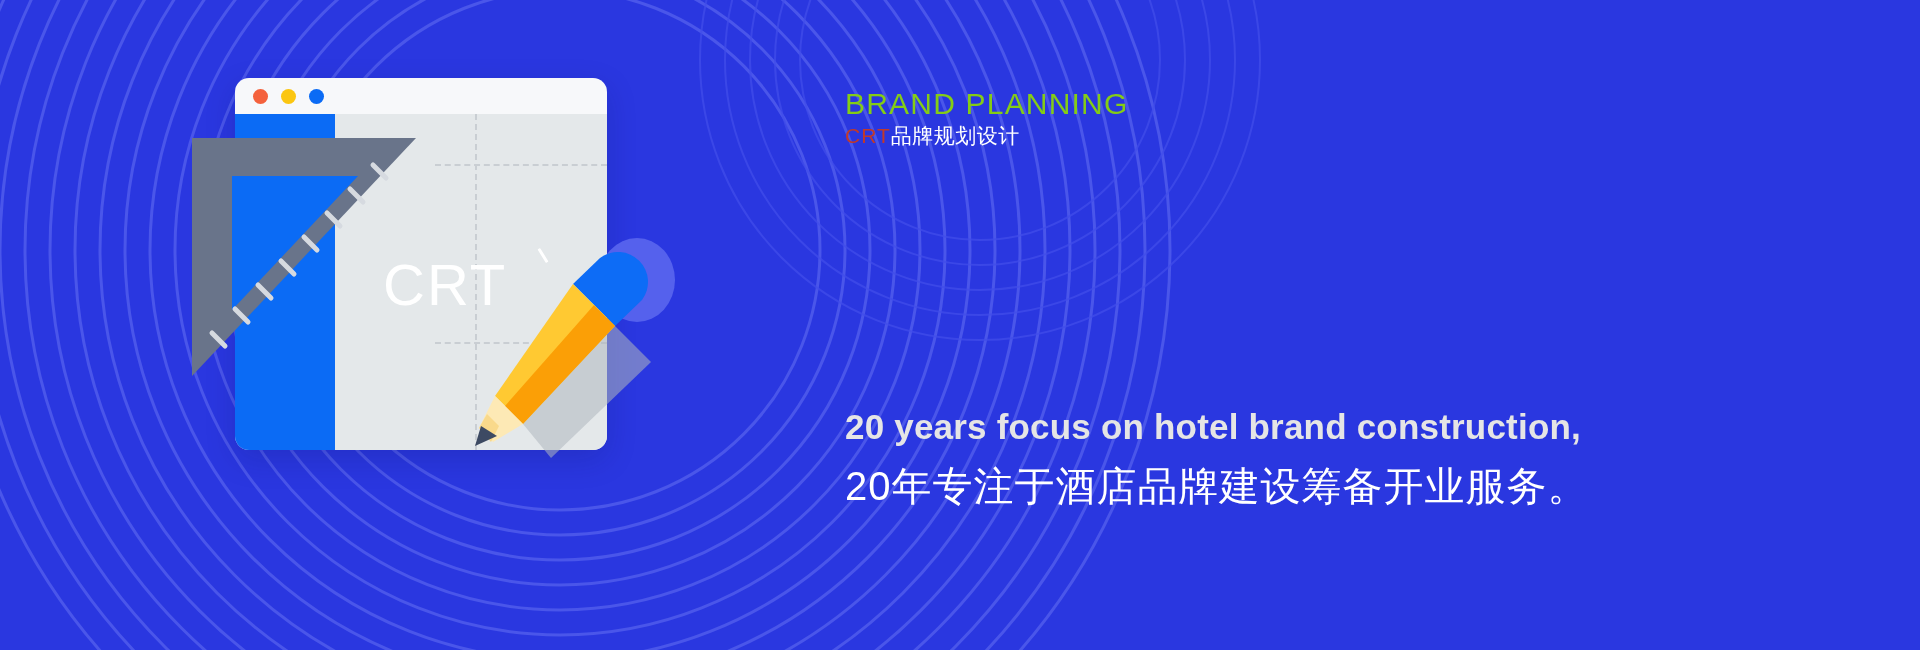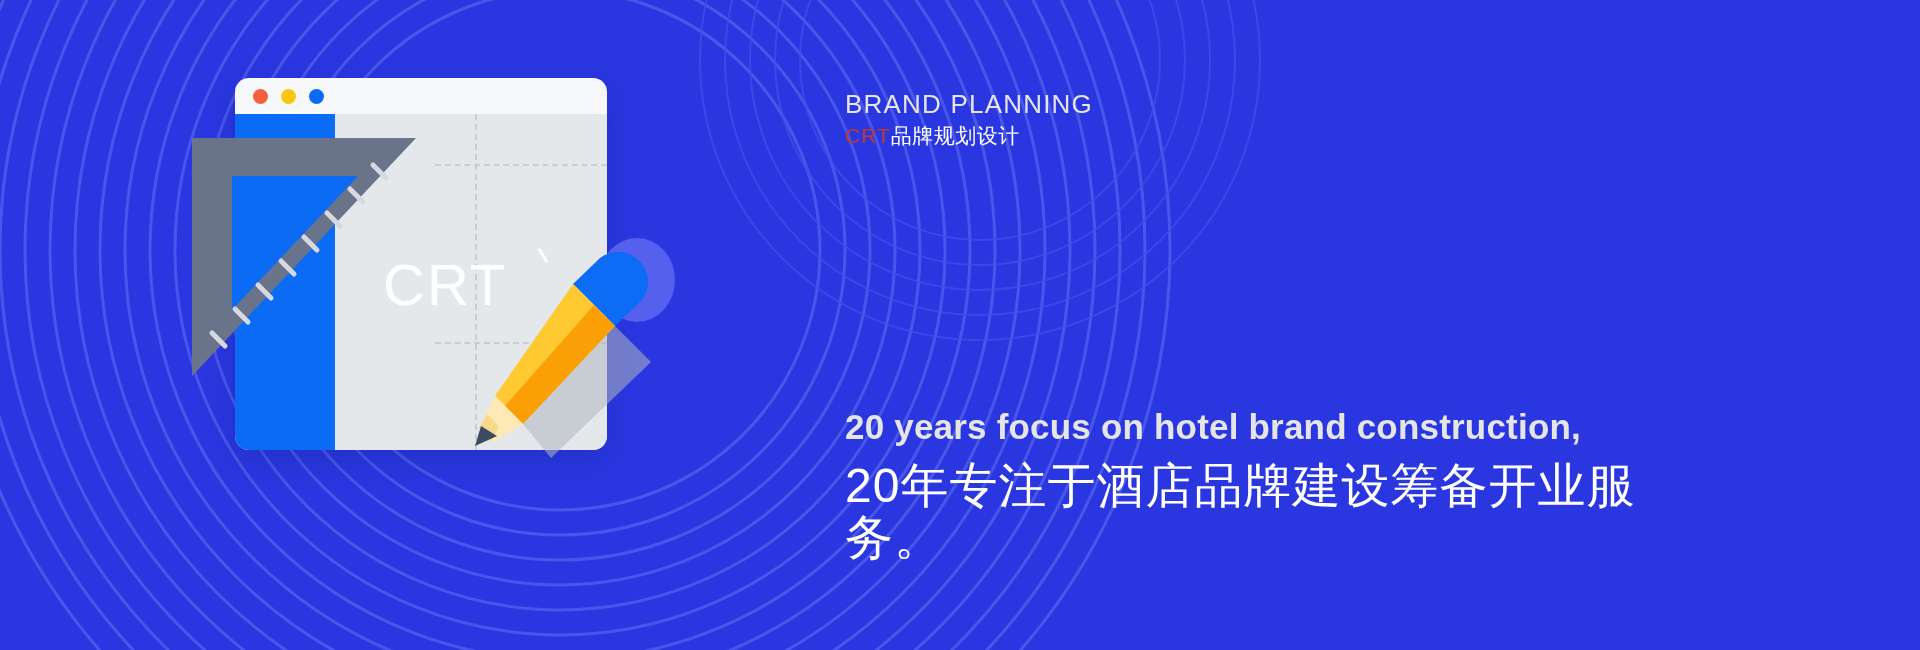--- a/index.html
+++ b/index.html
@@ -70,33 +70,33 @@
 
   
   .ruler{position:absolute;left:0px;top:58px;width:230px;height:245px;}
 
   
   .pencil{position:absolute;left:275px;top:150px;width:220px;height:230px;}
 
   
   .head{position:absolute;left:845px;top:86px;width:640px;}
   .head-line{
-    color:#e5e5e5;font-size:26px;line-height:36px;letter-spacing:1.2px;
+    color:#84cc16;font-size:30px;line-height:36px;letter-spacing:1.2px;
     font-weight:400;
   }
   .head-cn{font-size:21px;color:#ffffff;letter-spacing:.5px;}
   .head-cn .crt{color:#c0392b;letter-spacing:1px;}
 
   .tag{position:absolute;left:845px;top:404px;width:830px;}
   .tag-en{
     color:#e5e5e5;font-size:35px;line-height:46px;font-weight:700;
     letter-spacing:.2px;
   }
   .tag-cn{
-    color:#ffffff;font-size:48px;line-height:52px;margin-top:10px;
+    color:#ffffff;font-size:40px;line-height:52px;margin-top:10px;
     letter-spacing:1px;
   }
 </style>
 </head>
 <body>
 
 <div class="banner">
 
   <div class="rings">
     <svg width="1920" height="650" viewBox="0 0 1920 650">

